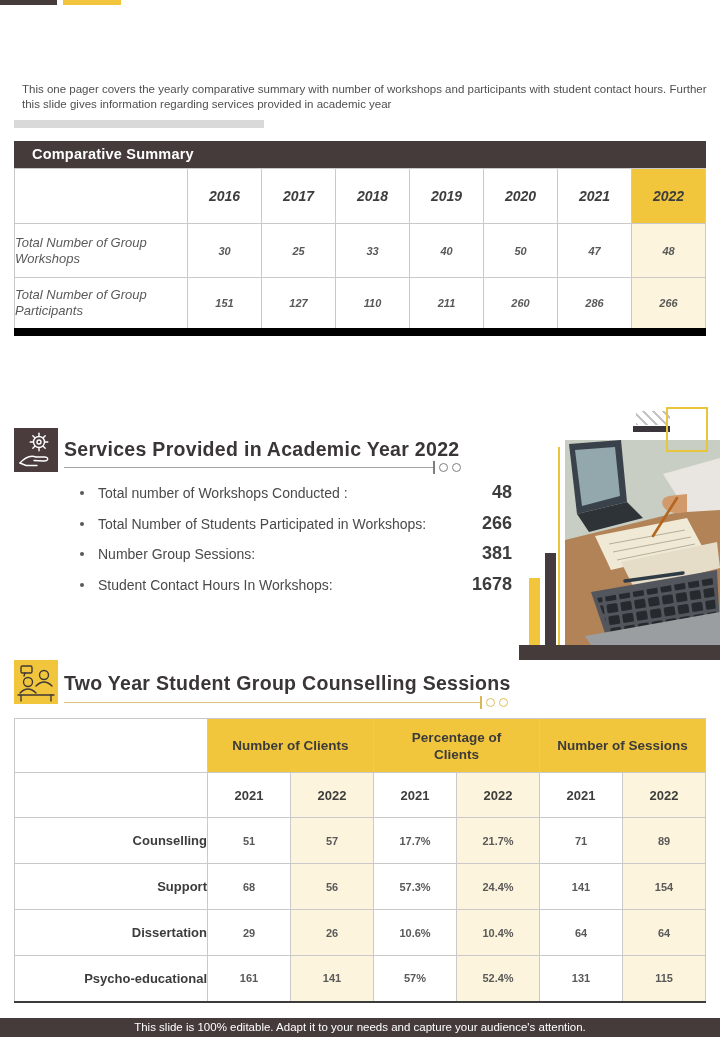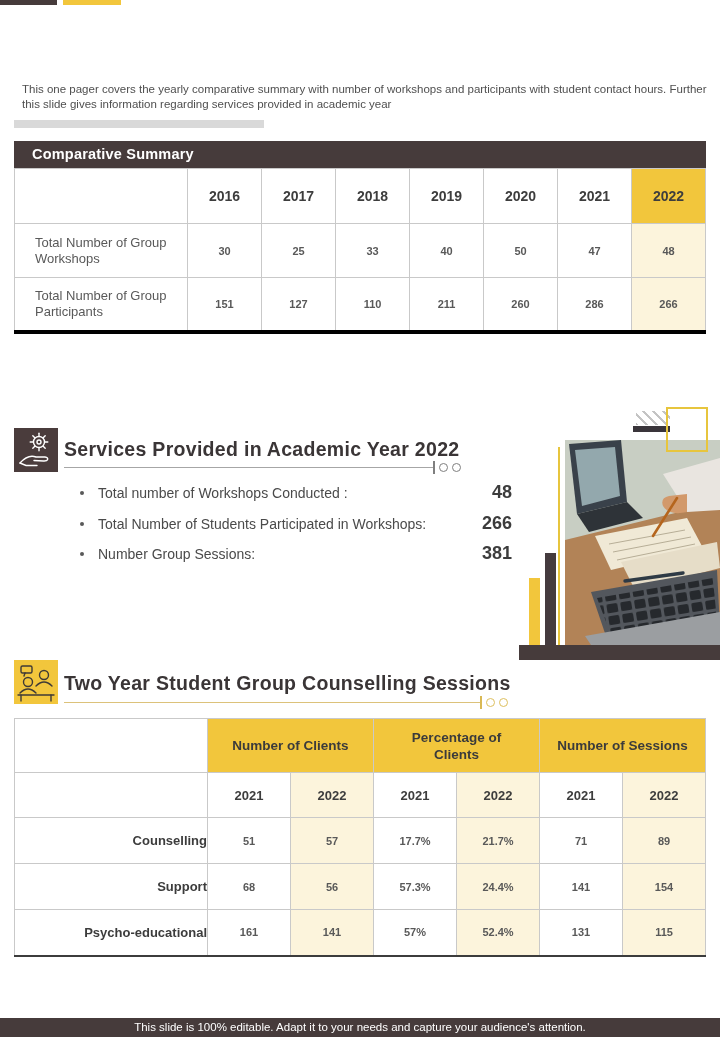--- a/index.html
+++ b/index.html
@@ -22,28 +22,28 @@
   }
   .gray-accent { position:absolute; left:14px; top:120px; width:250px; height:8px; background:#d9d9d9; }
 
   
   .cmp-wrap { position:absolute; left:14px; top:141px; width:692px; }
   .cmp-title {
     background:var(--dark,#463b3b); color:#fff; font-weight:bold; font-size:14.5px;
     padding:5px 16px 6px 18px; letter-spacing:.2px;
   }
   table { border-collapse:collapse; width:100%; table-layout:fixed; }
-  .cmp-wrap table { border-bottom:4px solid #000000; }
+  .cmp-wrap table { border-bottom:8px solid #000000;font-style:italic; }
   .cmp-wrap col.c0 { width:173px; }
   .cmp-wrap th, .cmp-wrap td { border:1px solid #c9c9c9; text-align:center; }
   .cmp-wrap thead th { height:55px; font-size:14px; font-weight:bold; color:#3d3d3d; background:#fff; }
   .cmp-wrap thead th.y2022 { background:var(--accent,#f2c63c); }
   .cmp-wrap tbody td { height:54px; font-size:11px; font-weight:bold; color:#595959; }
   .cmp-wrap tbody td.rlabel {
-    text-align:left; padding-left:20px; font-size:13px; font-weight:400; color:#595959; line-height:16px;margin-left:20px;
+    text-align:left; font-size:13px; font-weight:400; color:#595959; line-height:16px;margin-left:20px;
   }
   .cmp-wrap tbody tr.bold-row td { background:#efefef; font-size:13px; color:#3c3c3c; height:50px; }
   .cmp-wrap tbody tr.bold-row td.rlabel { font-weight:bold; font-size:13.5px; color:#3c3c3c; }
   .cmp-wrap tbody td.cream, .cmp-wrap tbody tr.bold-row td.cream { background:var(--cream,#fcf4dc); }
 
   
   .sec-icon { position:absolute; width:44px; height:44px; }
   .sec-icon.dark { background:#4a3c3c; }
   .sec-icon.yellow { background:var(--accent,#f2c63c); }
   .sec-title { position:absolute; font-size:19.5px; font-weight:bold; color:#3a3536; letter-spacing:.3px; }
@@ -185,20 +185,25 @@
     </div>
     <div class="svc-row">
       <span class="svc-dot"></span>
       <span class="svc-label">Total Number of Students Participated in Workshops:</span>
       <span class="svc-value">266</span>
     </div>
     <div class="svc-row">
       <span class="svc-dot"></span>
       <span class="svc-label">Number Group Sessions:</span>
       <span class="svc-value">381</span>
+    </div>
+    <div class="svc-row">
+      <span class="svc-dot"></span>
+      <span class="svc-label">Student Contact Hours In Workshops:</span>
+      <span class="svc-value">1678</span>
     </div>
   </div>
 
   <div class="hatch"></div>
   <div class="mini-bar-dark"></div>
   <div class="yellow-square"></div>
   <div class="yellow-vline"></div>
   <div class="vbar-dark"></div>
   <div class="vbar-yellow"></div>
   <div class="photo-base"></div>
@@ -294,20 +299,29 @@
         <tr>
           <td class="rlabel">Support</td>
           <td>68</td>
           <td class="cream">56</td>
           <td>57.3%</td>
           <td class="cream">24.4%</td>
           <td>141</td>
           <td class="cream">154</td>
         </tr>
         <tr>
+          <td class="rlabel">Dissertation</td>
+          <td>29</td>
+          <td class="cream">26</td>
+          <td>10.6%</td>
+          <td class="cream">10.4%</td>
+          <td>64</td>
+          <td class="cream">64</td>
+        </tr>
+        <tr>
           <td class="rlabel">Psycho-educational</td>
           <td>161</td>
           <td class="cream">141</td>
           <td>57%</td>
           <td class="cream">52.4%</td>
           <td>131</td>
           <td class="cream">115</td>
         </tr>
       </tbody>
     </table>

